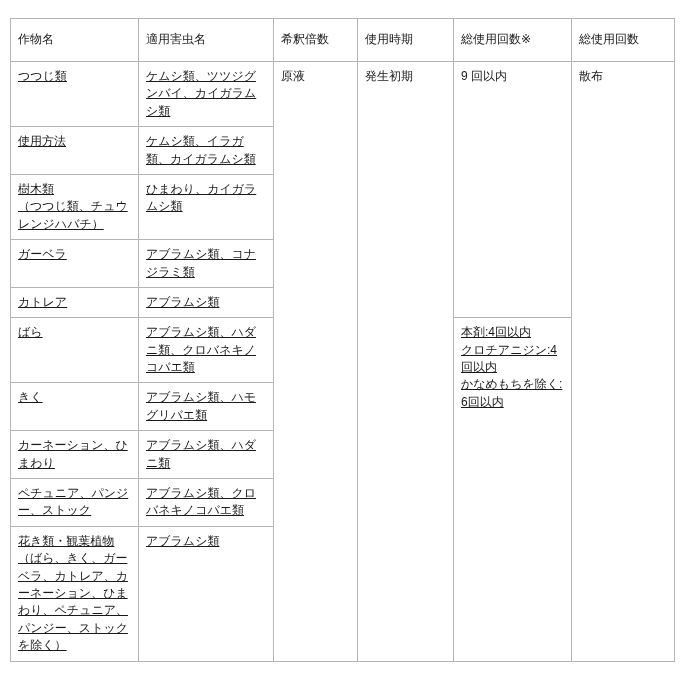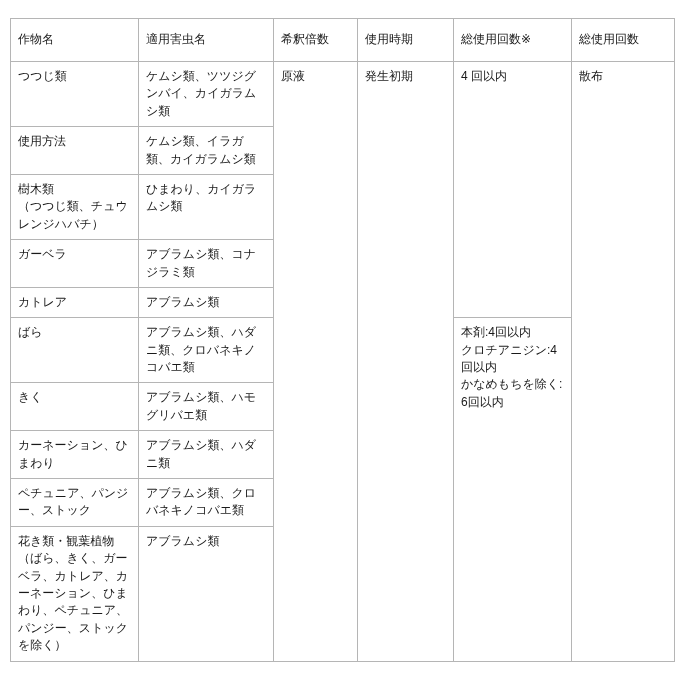--- a/index.html
+++ b/index.html
@@ -45,21 +45,21 @@
   }
   td.mid {
     vertical-align: middle;
   }
   .col-crop { width: 128px; }
   .col-pest { width: 135px; }
   .col-dilute { width: 84px; }
   .col-timing { width: 96px; }
   .col-count { width: 118px; }
   .col-method { width: 103px; }
-  .nowrap-soft { white-space: pre-line; }
+  .nowrap-soft { white-space: pre-line; text-decoration: underline; }
 </style>
 </head>
 <body>
 
 <div class="sheet">
   <table class="pesticide-table">
     <colgroup>
       <col class="col-crop">
       <col class="col-pest">
       <col class="col-dilute">
@@ -76,21 +76,21 @@
         <th>総使用回数※</th>
         <th>総使用回数</th>
       </tr>
     </thead>
     <tbody>
       <tr>
         <td class="nowrap-soft">つつじ類</td>
         <td class="nowrap-soft">ケムシ類、ツツジグンバイ、カイガラムシ類</td>
         <td class="mid" rowspan="10">原液</td>
         <td class="mid" rowspan="10">発生初期</td>
-        <td rowspan="5">4 回以内</td>
+        <td rowspan="5">9 回以内</td>
         <td class="mid" rowspan="10">散布</td>
       </tr>
       <tr>
         <td class="nowrap-soft">使用方法</td>
         <td class="nowrap-soft">ケムシ類、イラガ類、カイガラムシ類</td>
       </tr>
       <tr>
         <td class="nowrap-soft">樹木類
 （つつじ類、チュウレンジハバチ）</td>
         <td class="nowrap-soft">ひまわり、カイガラムシ類</td>

